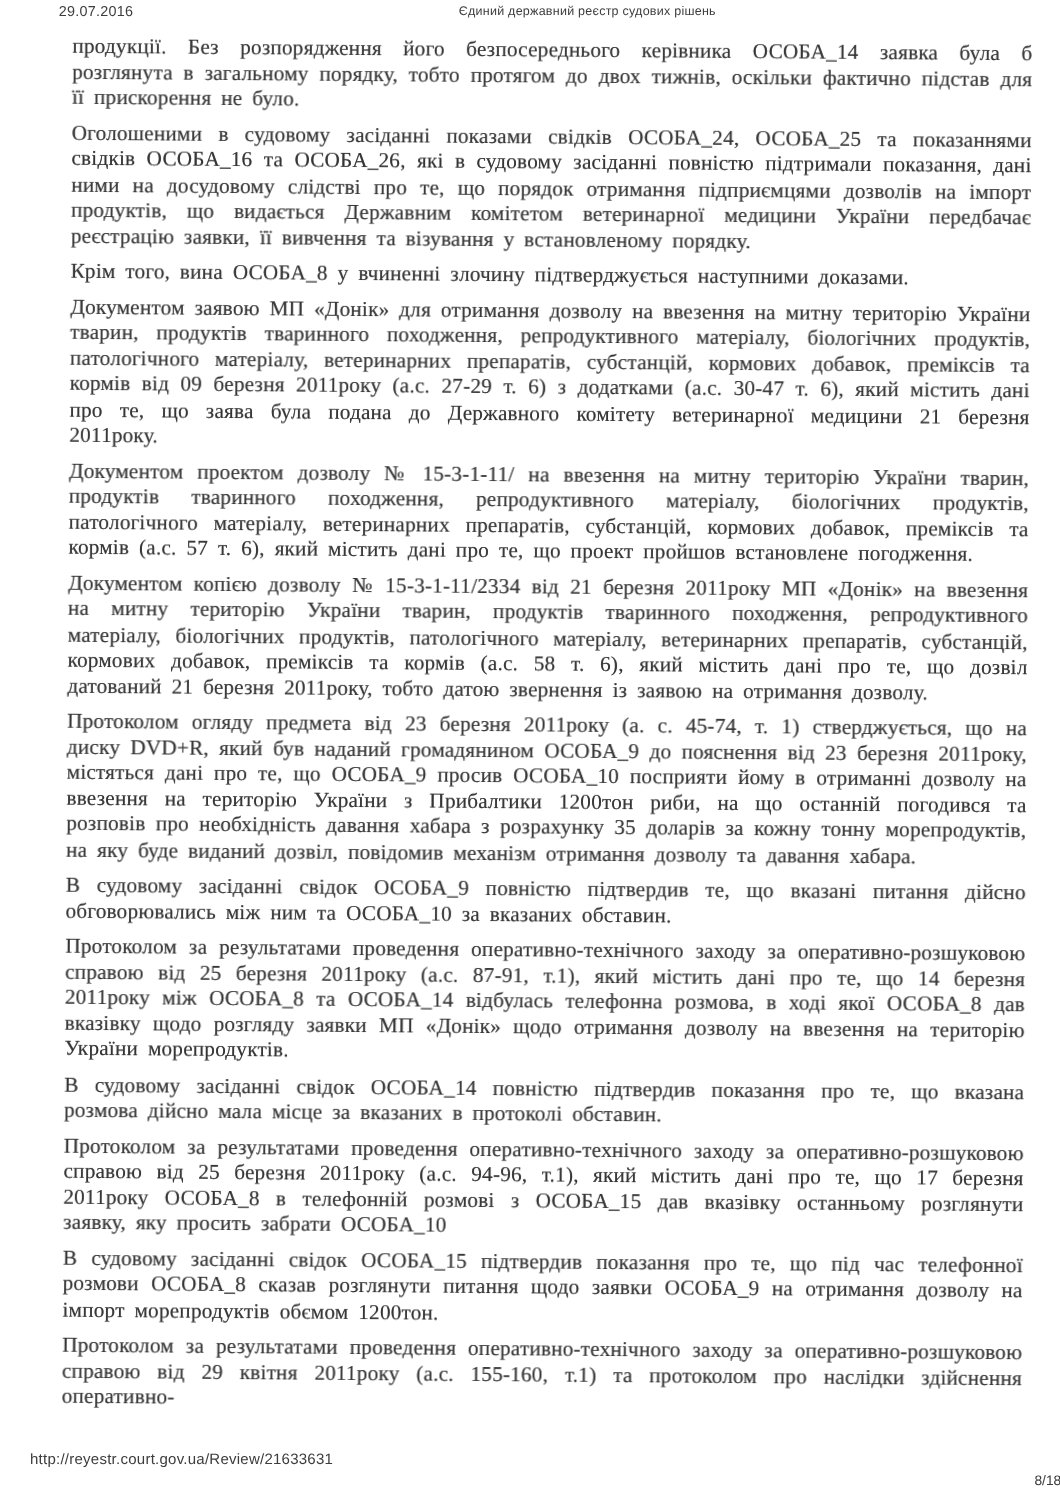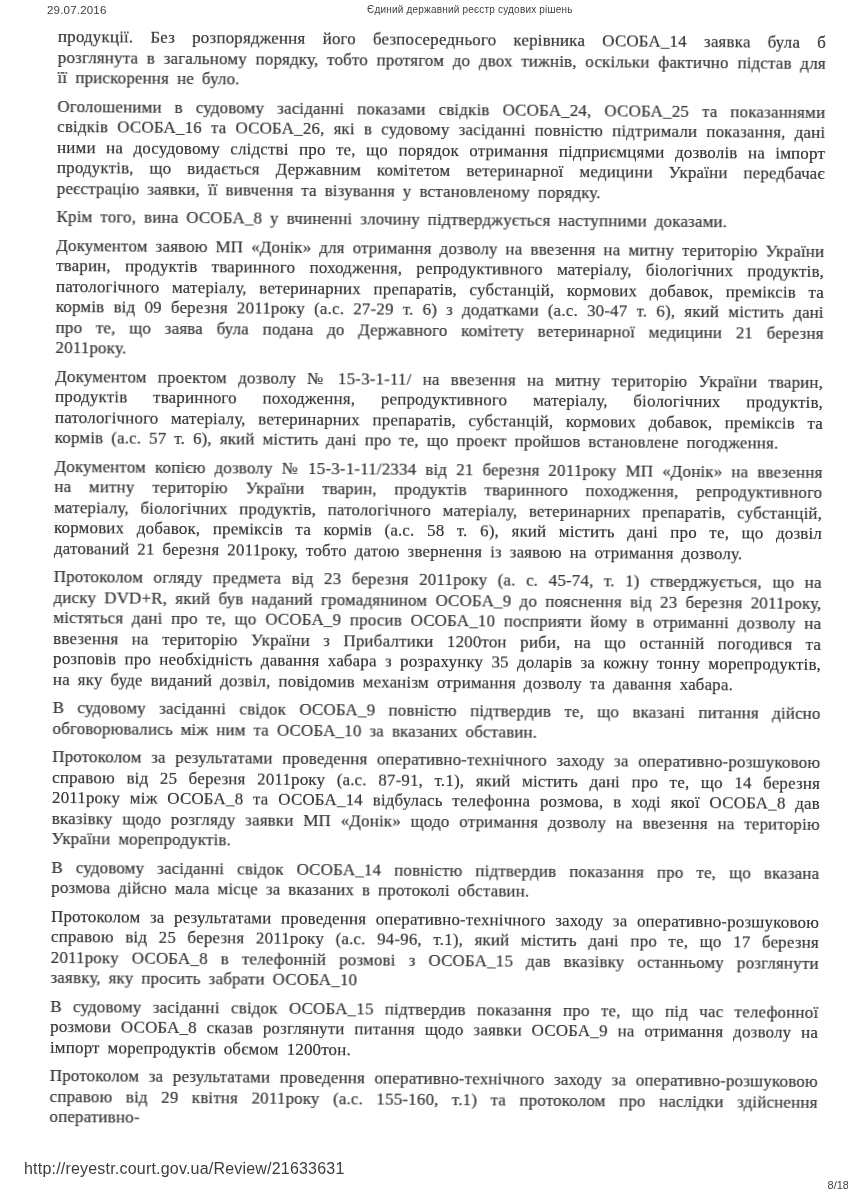--- a/index.html
+++ b/index.html
@@ -32,21 +32,21 @@
     left: 367px;
     top: 4px;
     font-size: 10px;
     color: #3d3d3d;
     letter-spacing: 0.2px;
   }
   .print-url {
     position: absolute;
     left: 24px;
     top: 1160px;
-    font-size: 16px;
+    font-size: 12px;
     color: #3c3c3c;
     letter-spacing: 0.2px;
   }
   .print-pagenum {
     position: absolute;
     right: 30px;
     top: 1179px;
     font-size: 11px;
     color: #3c3c3c;
   }

